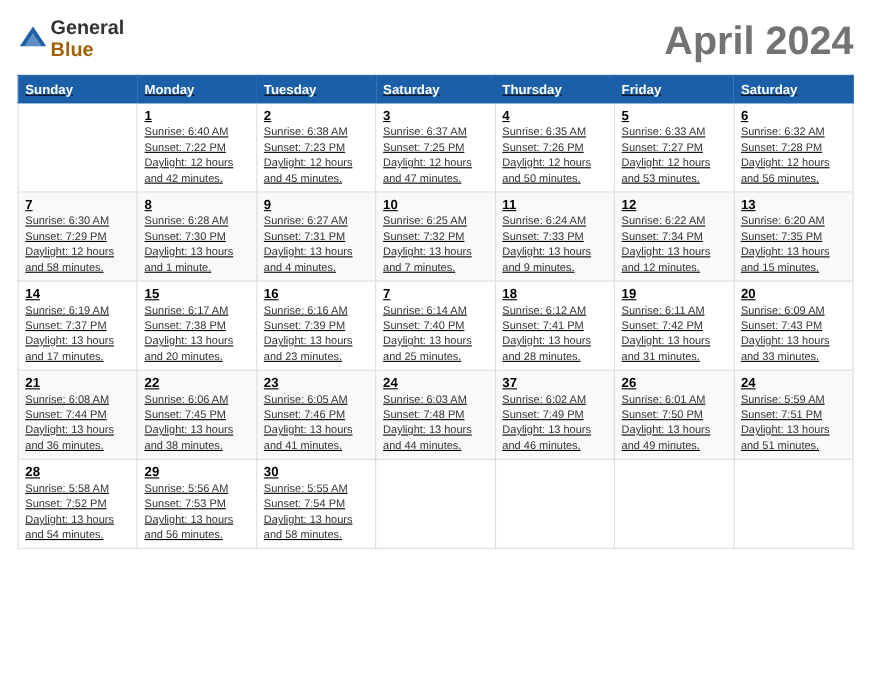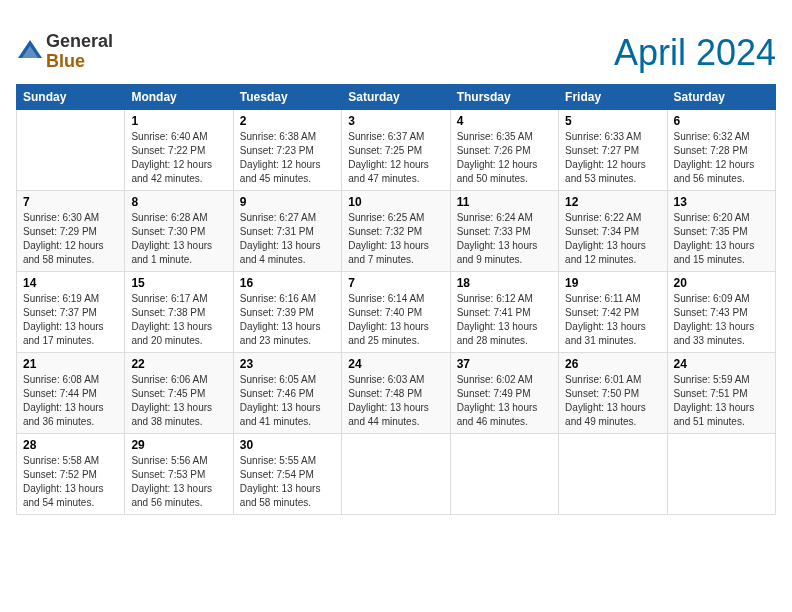--- a/index.html
+++ b/index.html
@@ -5,21 +5,21 @@
     * { margin: 0; padding: 0; box-sizing: border-box; }
     body {
       font-family: Arial, sans-serif;
       background: #fff;
       width: 792px;
       height: 612px;
       overflow: hidden;
     }
     .container {
       width: 792px;
-      padding: 32px 16px 10px 16px;
+      padding: 16px 16px 10px 16px;
     }
     .header {
       display: flex;
       justify-content: space-between;
       align-items: flex-start;
       margin-bottom: 10px;
     }
     .logo {
       display: flex;
       align-items: center;
@@ -42,31 +42,32 @@
     .logo-icon {
       width: 28px;
       height: 28px;
       margin-right: 2px;
     }
     .title-block {
       text-align: right;
     }
     .month-title {
       font-size: 36px;
-      font-weight: normal;
-      color: #0369a1;
+      font-weight: bold;
+      color: #737373;
     }
     .location {
       font-size: 16px;
       color: #555;
     }
     table {
       width: 100%;
       border-collapse: collapse;
       font-size: 11px;
+      text-decoration: underline;
     }
     thead tr {
       background-color: #1a5fa8;
       color: #fff;
     }
     thead th {
       padding: 5px 6px;
       text-align: left;
       font-size: 12px;
       font-weight: bold;

